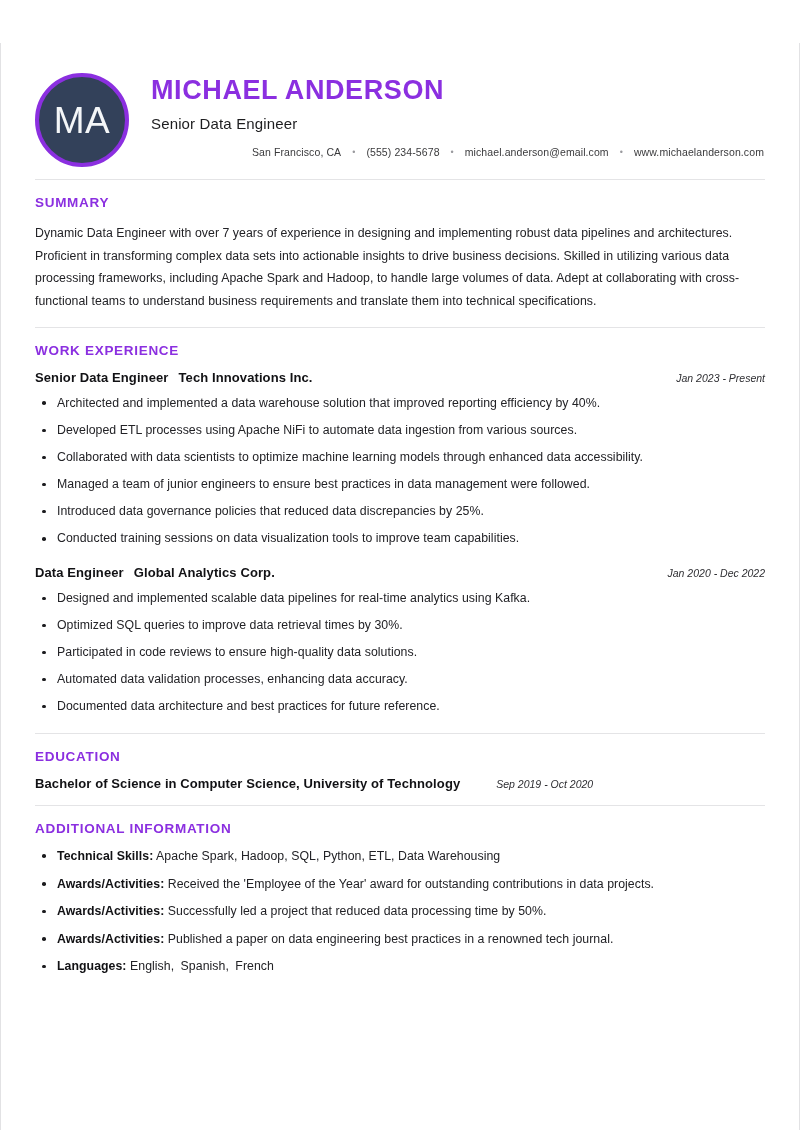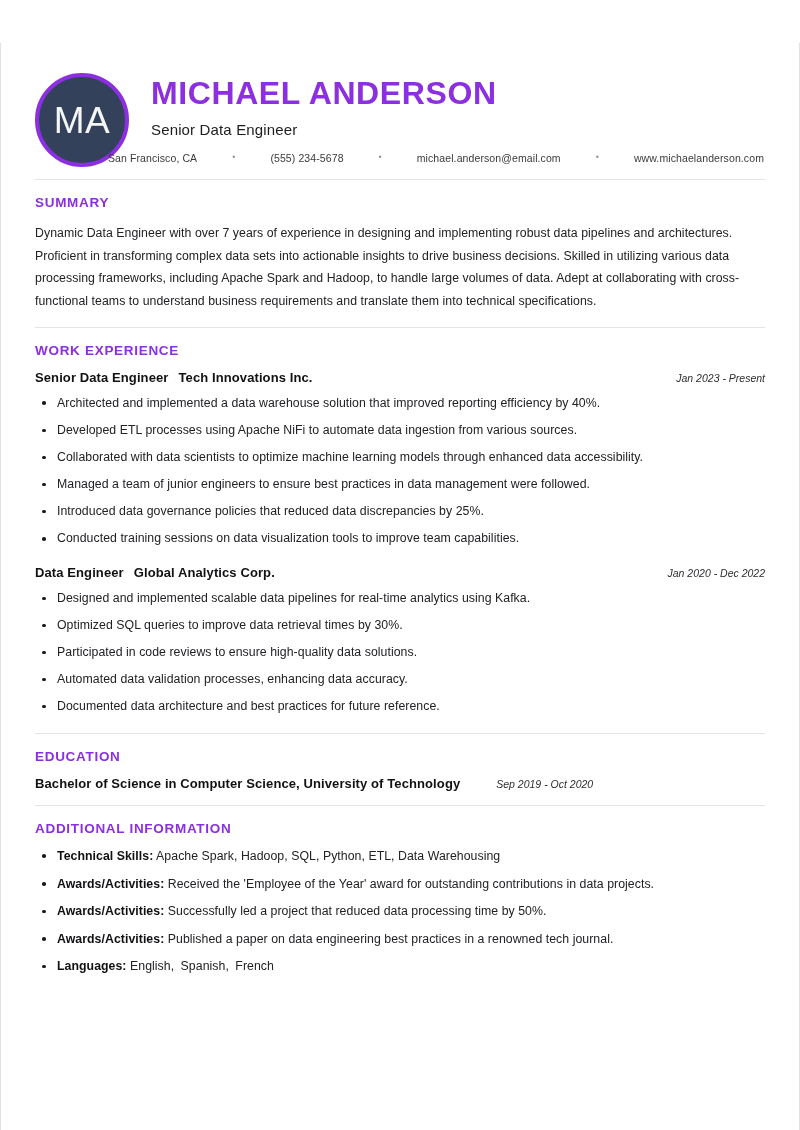--- a/index.html
+++ b/index.html
@@ -53,41 +53,40 @@
     letter-spacing: 0.5px;
     line-height: 1;
   }
   .header-text {
     flex: 1 1 auto;
     padding-left: 22px;
     min-width: 0;
   }
   .full-name {
     color: #8b2fe0;
-    font-size: 32px;
+    font-size: 27px;
     font-weight: bold;
     letter-spacing: 0.6px;
     line-height: 1.15;
     margin: 6px 0 0 0;
   }
   .job-title {
     color: #1d1d1f;
     font-size: 15px;
     font-weight: 400;
     margin-top: 9px;
     letter-spacing: 0.15px;
   }
   .contact-row {
     display: flex;
     justify-content: flex-end;
     align-items: center;
     flex-wrap: nowrap;
     margin-top: 14px;
     padding-right: 1px;
-    gap: 24px;
   }
   .contact-item {
     color: #3a3a3c;
     font-size: 10.5px;
     letter-spacing: 0.1px;
     white-space: nowrap;
   }
   .contact-sep {
     color: #9a9a9e;
     font-size: 9px;

